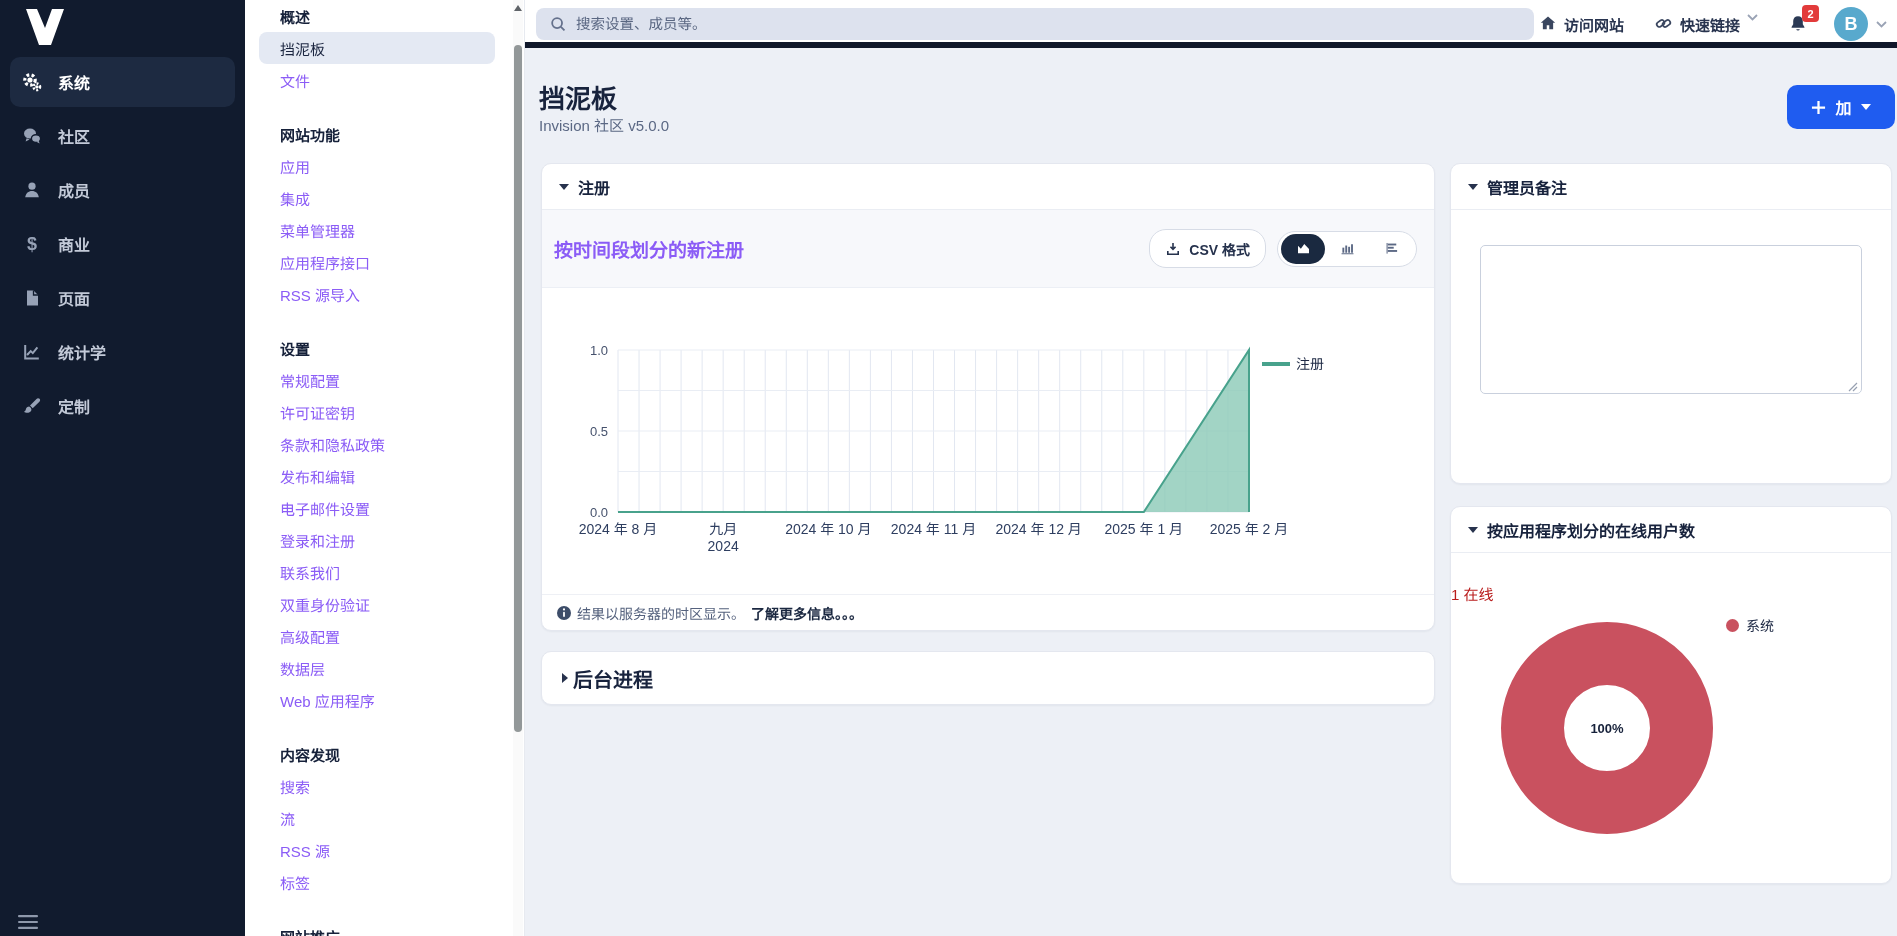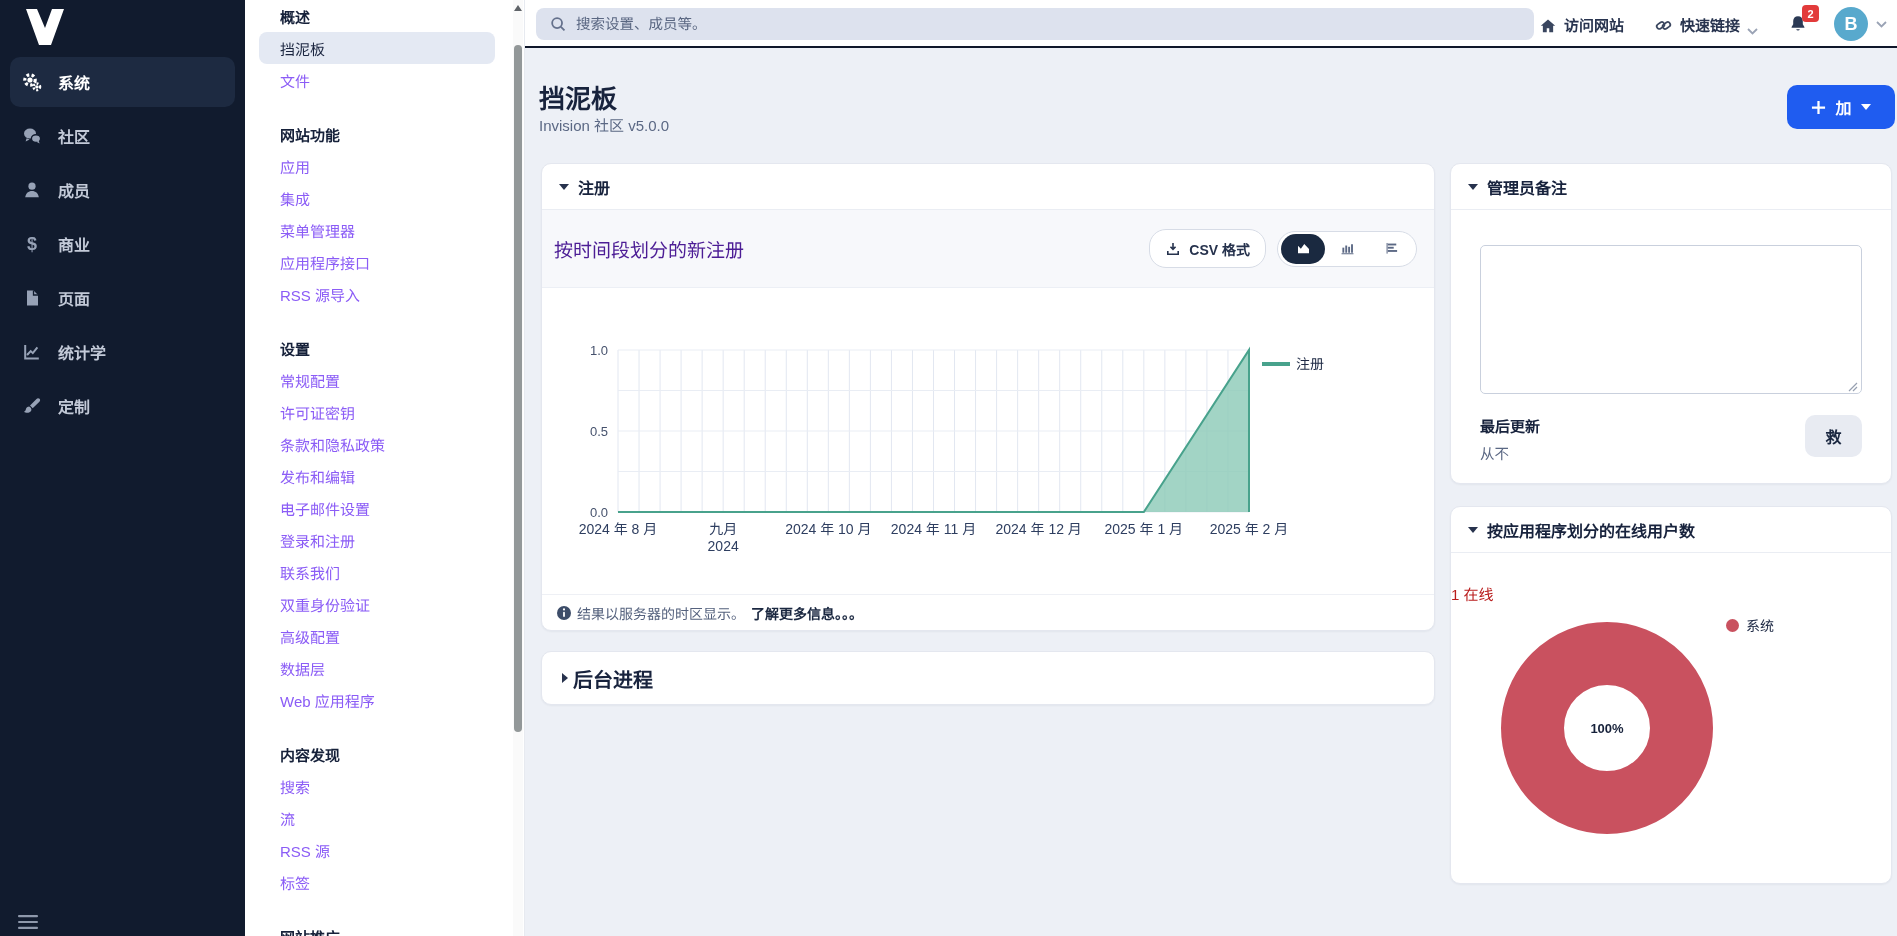--- a/index.html
+++ b/index.html
@@ -33,28 +33,28 @@
   .snav-item{height:32px;display:flex;align-items:center;padding:0 21px;margin-right:18px;
              font-size:15px;color:#8b5cf6;border-radius:8px;cursor:pointer;white-space:nowrap}
   .snav-item.active{background:#e4e9f3;color:#1b2640}
   .sscroll{position:absolute;left:268px;top:0;width:10px;height:100%;background:#fafafa}
   .sscroll .arrow{position:absolute;left:1px;top:4px;color:#5f6368}
   .sscroll .thumb{position:absolute;left:1px;top:45px;width:8px;height:687px;
                   background:#939899;border-radius:4px}
 
   
   .main{position:absolute;left:525px;top:0;right:0;height:100%}
-  .topbar{position:relative;height:48px;background:#fff;border-bottom:2px solid #0f172a}
+  .topbar{position:relative;height:48px;background:#fff;border-bottom:6px solid #0f172a}
   .search{position:absolute;left:11px;top:8px;width:998px;height:32px;background:#dde2ee;border-radius:8px}
   .search .sicon{position:absolute;left:13px;top:7px;color:#65718c}
   .search input{position:absolute;inset:0;width:100%;height:100%;background:transparent;border:0;outline:0;
                 padding:0 12px 0 40px;font-size:14.5px;color:#22304e}
   .search input::placeholder{color:#5a6782;opacity:1}
   .tb-right{position:absolute;right:10px;top:0;height:48px;display:flex;align-items:center}
-  .tb-link{display:flex;align-items:flex-end;gap:7px;font-size:15px;font-weight:700;color:#28344f;cursor:pointer}
+  .tb-link{display:flex;align-items:flex-start;gap:7px;font-size:15px;font-weight:700;color:#28344f;cursor:pointer}
   .tb-link .icon{color:#3a465f}
   .chev{color:#9aa3b5}
   .bell-wrap{position:relative;margin:0 26px 0 30px;cursor:pointer;color:#2b3a55}
   .badge{position:absolute;top:-9px;right:-11px;min-width:17px;height:17px;border-radius:4px;
          background:#e23b3b;color:#fff;font-size:11px;font-weight:700;
          display:flex;align-items:center;justify-content:center;padding:0 4px}
   .avatar-wrap{display:flex;align-items:center;gap:8px;cursor:pointer}
   .avatar{width:34px;height:34px;border-radius:50%;background:#58a9cd;color:#fff;
           font-weight:700;font-size:18px;display:flex;align-items:center;justify-content:center}
 
@@ -67,21 +67,21 @@
 
   .card{position:absolute;background:#fff;border:1px solid #e4e7ef;border-radius:10px;
         box-shadow:0 1px 2px rgba(23,33,61,.05);overflow:hidden}
   .card-head{height:46px;display:flex;align-items:center;padding:0 17px;gap:9px;
              border-bottom:1px solid #eaedf3;font-size:16px;font-weight:700;color:#18233d;cursor:pointer}
   .card-head .caret{color:#27324d}
 
   #p-reg{left:16px;top:115px;width:894px;height:468px}
   .reg-sub{height:78px;background:#f7f8fb;border-bottom:1px solid #eceff5;
            display:flex;align-items:center;padding:0 17px 0 12px}
-  .reg-title{font-size:19px;font-weight:400;color:#4c1d95;margin-right:auto}
+  .reg-title{font-size:19px;font-weight:700;color:#8b5cf6;margin-right:auto}
   .csv-btn{height:39px;padding:16px 15px;border:1px solid #d7dce6;border-radius:17px;background:#fff;
            display:flex;align-items:center;gap:8px;font-size:14px;font-weight:700;color:#26324d}
   .toggle-group{margin-left:11px;height:36px;border:1px solid #d7dce6;border-radius:18px;background:#fff;
                 display:flex;align-items:center;padding:0 3px}
   .tg-btn{width:44px;height:30px;display:flex;align-items:center;justify-content:center;
           color:#5b6884;border-radius:15px}
   .tg-btn.active{background:#1a2940;color:#fff}
   .reg-chart{position:relative;height:306px}
   .reg-foot{height:37px;border-top:1px solid #eef0f5;display:flex;align-items:center;
             padding:0 15px;gap:6px;font-size:14px;color:#55627e}
@@ -467,27 +467,20 @@
           </svg>
         <span>管理员备注</span>
       </div>
       <div class="notes-body">
         <div class="ta-wrap">
           <textarea style=""></textarea>
           <svg class="ta-grip" width="10" height="10" viewBox="0 0 10 10" stroke="currentColor" stroke-width="1.2">
               <path d="M9 1L1 9M9 5L5 9" fill="none"></path>
             </svg>
         </div>
-        <div class="notes-foot">
-          <div>
-            <div class="nf-label">最后更新</div>
-            <div class="nf-value">从不</div>
-          </div>
-          <button class="save-btn">救</button>
-        </div>
       </div>
     </section>
 
     <section class="card" id="p-online">
       <div class="card-head">
         <svg class="caret" width="10" height="8" viewBox="0 0 10 8" fill="currentColor">
             <path d="M0 1h10L5 7z"></path>
           </svg>
         <span>按应用程序划分的在线用户数</span>
       </div>

